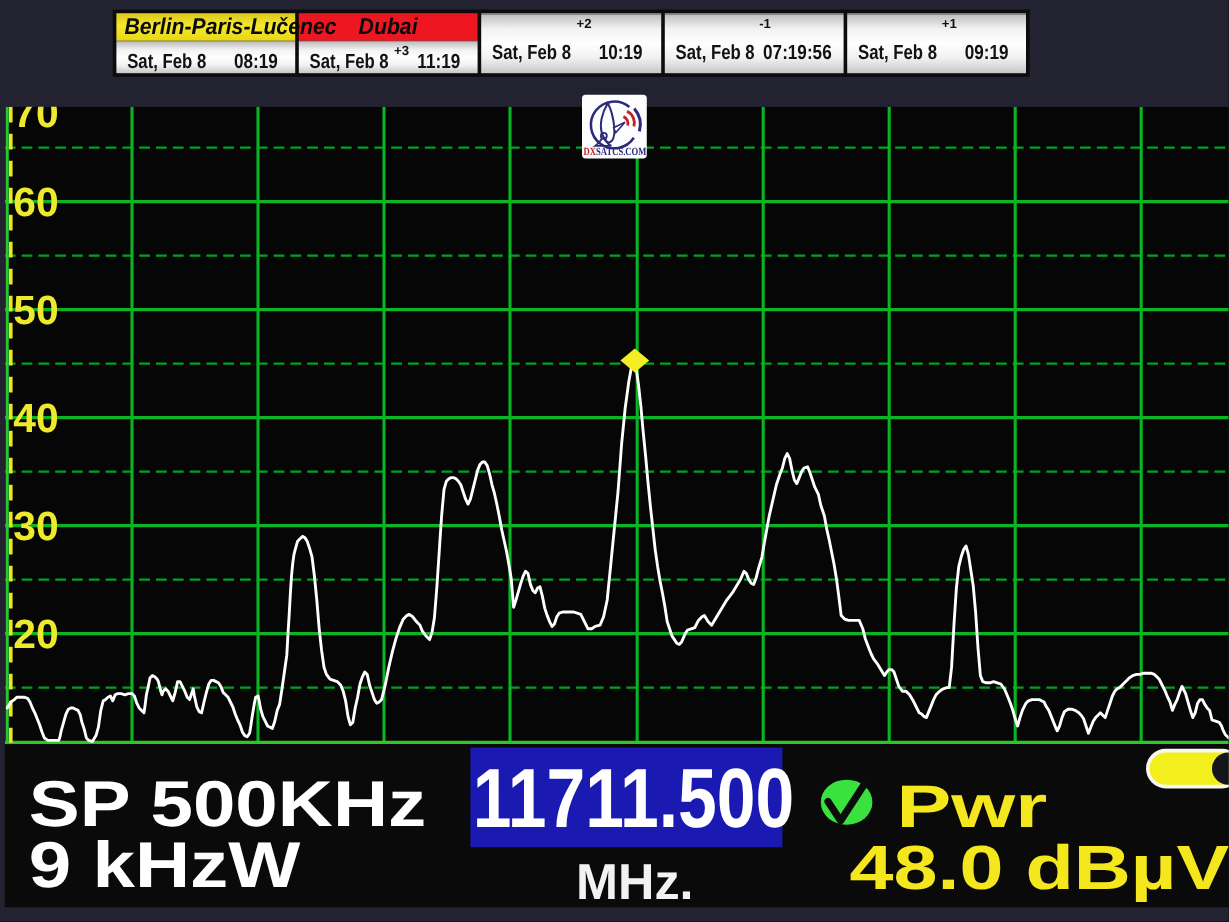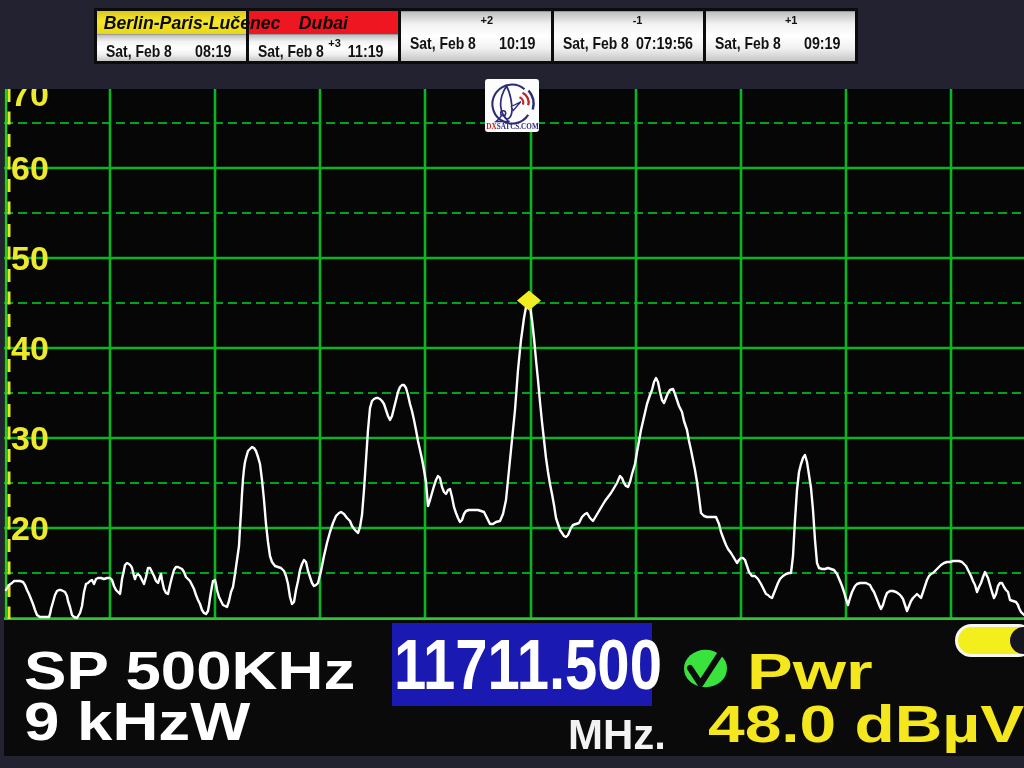--- a/index.html
+++ b/index.html
@@ -25,21 +25,21 @@
   
   #logo{position:absolute;left:485px;top:79px;width:54px;height:53px;background:#fdfdfd;
         border-radius:3px;}
   
   #bottom{position:absolute;left:4px;top:620px;width:1020px;height:136px;background:#0a0a0a;}
   .btxt{position:absolute;white-space:nowrap;font-weight:bold;}
   #sp{left:24px;top:645px;font-size:54px;line-height:51px;color:#fff;transform:scaleX(1.178);transform-origin:0 0;}
   #fbox{left:392px;top:623px;width:260px;height:83px;background:#1a1ab2;
         text-align:center;font-size:70px;line-height:77px;color:#fff;}
   #fbox span{position:absolute;left:2px;top:0;line-height:84px;transform:scaleX(0.829);transform-origin:0 0;}
-  #mhz{left:392px;top:711px;width:274px;text-align:right;font-size:42px;color:#f2f2f2;}
+  #mhz{left:392px;top:711px;width:274px;text-align:center;font-size:42px;color:#f2f2f2;}
   #pwr{left:747px;top:643px;font-size:50px;color:#f5e71e;transform:scaleX(1.37);transform-origin:0 50%;}
   #dbuv{left:708px;top:694px;font-size:52px;color:#f5e71e;transform:scaleX(1.267);transform-origin:0 50%;}
   #toggle{position:absolute;left:955px;top:624px;width:80px;height:33px;border-radius:17px;
           background:#f2ef1d;border:3px solid #f8f8ee;}
   #knob{position:absolute;left:52px;top:0px;width:27px;height:27px;border-radius:50%;background:#15151d;}
   #check{position:absolute;left:683px;top:649px;}
 </style>
 </head>
 <body>
   <div id="clocks">

